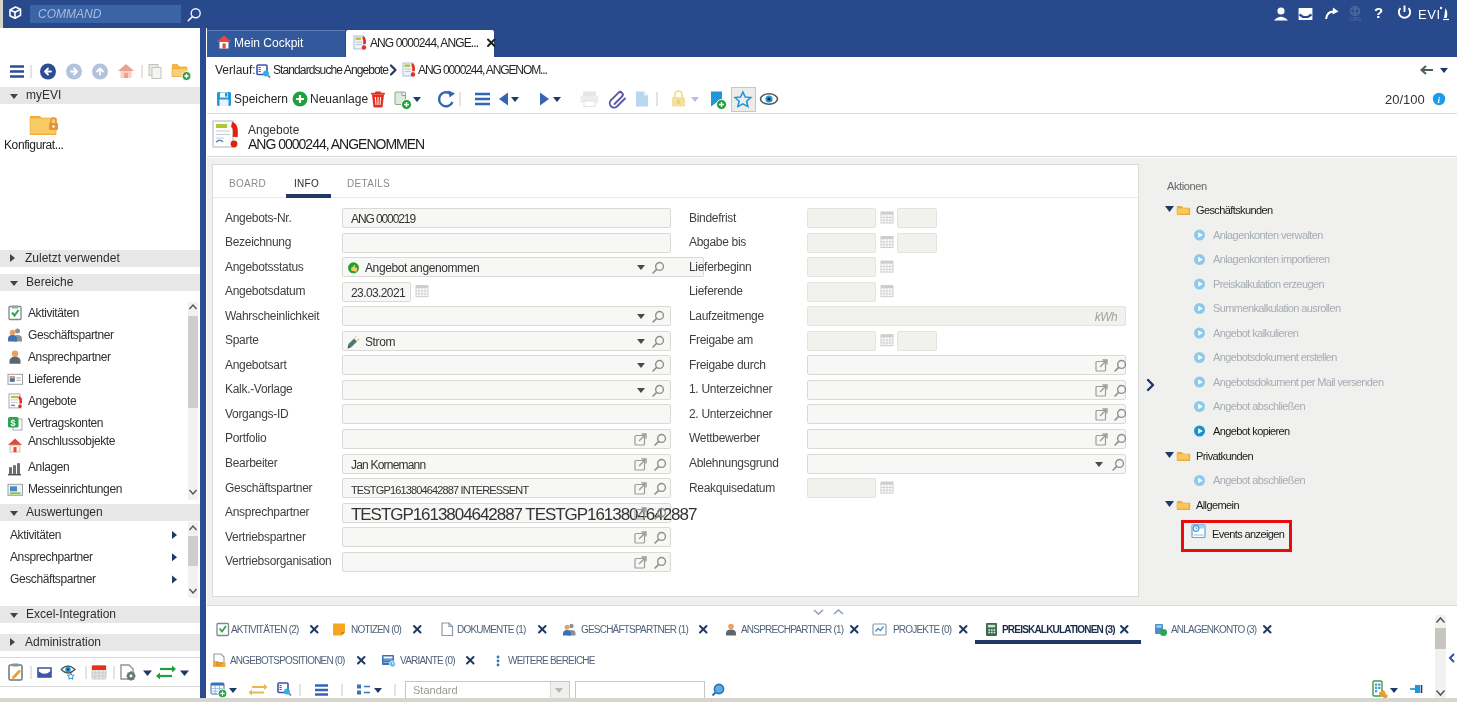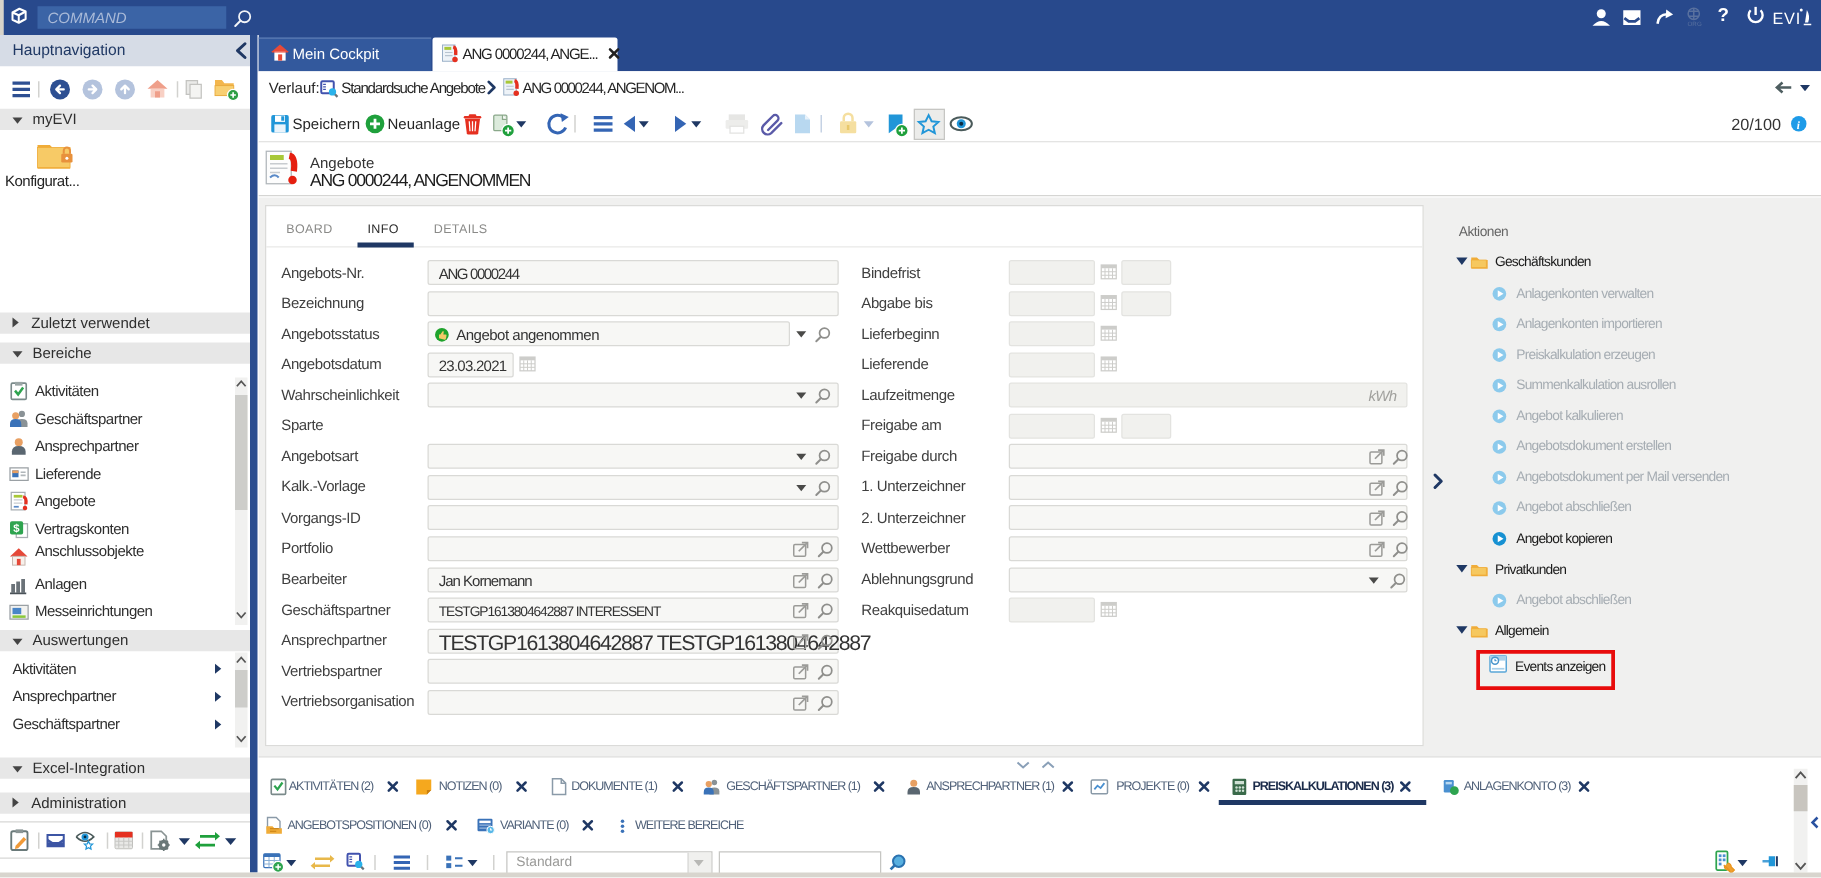--- a/index.html
+++ b/index.html
@@ -82,23 +82,20 @@
       <line x1="1404.5" y1="5.5" x2="1404.5" y2="12"></line>
     </g>
   </svg>
 <div class="abs wtab" style="left:1418px;top:6.5px;font-size:13px;letter-spacing:0.6px;font-weight:normal">EVI</div>
 <svg class="abs" width="1" height="1">
     <circle cx="1441" cy="8" r="1.2" fill="#fff"></circle>
     <path d="M1444 18 l1.5 -10 q3 5 1 10 z" fill="#fff"></path>
     <path d="M1443 19.5 h6" stroke="#fff" stroke-width="1.2"></path>
   </svg>
 <div class="abs sidebar">
-    <div class="abs sbhead">Hauptnavigation<svg class="abs" width="1" height="1">
-        <path d="M196 7 l-6 5.5 6 5.5" fill="none" stroke="#1f3864" stroke-width="2.4" stroke-linecap="round" stroke-linejoin="round"></path>
-      </svg></div>
     <svg class="abs" width="1" height="1">
       <g stroke="#2d4f92" stroke-width="2.6">
         <path d="M10 38.5 h14 M10 43.5 h14 M10 48.5 h14"></path>
       </g>
       <path d="M31 37 v13" stroke="#d2d2cf" stroke-width="1.2"></path>
       <circle cx="48" cy="43.5" r="8" fill="#2d4f92"></circle>
       <path d="M51 43.5 h-5.5 m2.5 -3 l-3 3 3 3" stroke="#fff" stroke-width="1.8" fill="none" stroke-linecap="round" stroke-linejoin="round"></path>
       <circle cx="74" cy="43.5" r="8" fill="#b4c3dd"></circle>
       <path d="M71 43.5 h5.5 m-2.5 -3 l3 3 -3 3" stroke="#fff" stroke-width="1.8" fill="none" stroke-linecap="round" stroke-linejoin="round"></path>
       <circle cx="100" cy="43.5" r="8" fill="#b4c3dd"></circle>
@@ -374,26 +371,26 @@
     <div class="abs" style="left:41px;top:108px;font-size:14px;color:#1c1c1c;letter-spacing:-1px">ANG 0000244, ANGENOMMEN</div>
     <div class="abs grayarea"></div>
     <div class="abs card">
       <div class="abs" style="left:0;top:32px;width:925px;height:1px;background:#e9e9e7"></div>
       <div class="abs" style="left:16px;top:13px;font-size:10px;color:#8a8a88;letter-spacing:0.3px">BOARD</div>
       <div class="abs" style="left:81px;top:13px;font-size:10px;color:#2b2b2b;letter-spacing:0.3px">INFO</div>
       <div class="abs" style="left:134px;top:13px;font-size:10px;color:#8a8a88;letter-spacing:0.3px">DETAILS</div>
       <div class="abs" style="left:73px;top:29px;width:45px;height:3.5px;background:#1f3864"></div>
       <div class="lb" style="left:12px;top:45.5px">Angebots-Nr.</div>
       <div class="fld" style="left:129px;top:43.0px;width:329px">
-        <span class="ftxt" style="left:8px;letter-spacing:-1.1px">ANG 0000244</span>
+        <span class="ftxt" style="left:8px;letter-spacing:-1.1px">ANG 0000219</span>
       </div>
       <div class="lb" style="left:12px;top:70.05px">Bezeichnung</div>
       <div class="fld" style="left:129px;top:67.55px;width:329px"></div>
       <div class="lb" style="left:12px;top:94.6px">Angebotsstatus</div>
-      <div class="fld" style="left:129px;top:92.1px;width:290px">
+      <div class="fld" style="left:129px;top:92.1px;width:362px">
         <svg class="abs" width="1" height="1">
           <circle cx="10.5" cy="9.8" r="5.5" fill="#1fa32c"></circle>
           <path d="M8.2 12.600000000000001 v-3.1 h1.1 l1.5 -2.1 q0.9 -1.1 1.2 0.1 l-0.3 2 h1.8 q0.9 0 0.7 1 l-0.5 2.4 q-0.2 0.8 -0.9 0.8 z" fill="#f4c969"></path>
         </svg>
         <span class="ftxt" style="left:22px;letter-spacing:-0.4px">Angebot angenommen</span>
         <span class="ddtri" style="left:294px;top:7px;border-top-color:#4a4a48"></span>
         <svg class="abs" width="1" height="1">
           <circle cx="316.54" cy="8.46" r="3.9" fill="none" stroke="#8f8f8c" stroke-width="1.4"></circle>
           <line x1="313.654" y1="11.346" x2="310.04" y2="14.96" stroke="#8f8f8c" stroke-width="1.6" stroke-linecap="round"></line>
         </svg>
@@ -413,20 +410,34 @@
       </svg>
       <div class="lb" style="left:12px;top:143.7px">Wahrscheinlichkeit</div>
       <div class="fld" style="left:129px;top:141.2px;width:329px">
         <span class="ddtri" style="left:294px;top:7px;border-top-color:#4a4a48"></span>
         <svg class="abs" width="1" height="1">
           <circle cx="316.54" cy="8.46" r="3.9" fill="none" stroke="#8f8f8c" stroke-width="1.4"></circle>
           <line x1="313.654" y1="11.346" x2="310.04" y2="14.96" stroke="#8f8f8c" stroke-width="1.6" stroke-linecap="round"></line>
         </svg>
       </div>
       <div class="lb" style="left:12px;top:168.25px">Sparte</div>
+      <div class="fld" style="left:129px;top:165.75px;width:329px">
+        <svg class="abs" width="1" height="1">
+          <path d="M5.5 12.0 l5.5 -5.5 3 3 -5.5 5.5 z" fill="#4a7a68"></path>
+          <path d="M5.5 12.0 l3 3 -4 1.8 z" fill="#3a6354"></path>
+          <path d="M11.5 5.7 l1.2 -1.8 1 1 z" fill="#f0c030"></path>
+          <path d="M13.8 7.8 l1.9 -1.2 0.8 1.2 -1.8 0.9 z" fill="#f0c030"></path>
+        </svg>
+        <span class="ftxt" style="left:22px;letter-spacing:-0.4px">Strom</span>
+        <span class="ddtri" style="left:294px;top:7px;border-top-color:#4a4a48"></span>
+        <svg class="abs" width="1" height="1">
+          <circle cx="316.54" cy="8.46" r="3.9" fill="none" stroke="#8f8f8c" stroke-width="1.4"></circle>
+          <line x1="313.654" y1="11.346" x2="310.04" y2="14.96" stroke="#8f8f8c" stroke-width="1.6" stroke-linecap="round"></line>
+        </svg>
+      </div>
       <div class="lb" style="left:12px;top:192.8px">Angebotsart</div>
       <div class="fld" style="left:129px;top:190.3px;width:329px">
         <span class="ddtri" style="left:294px;top:7px;border-top-color:#4a4a48"></span>
         <svg class="abs" width="1" height="1">
           <circle cx="316.54" cy="8.46" r="3.9" fill="none" stroke="#8f8f8c" stroke-width="1.4"></circle>
           <line x1="313.654" y1="11.346" x2="310.04" y2="14.96" stroke="#8f8f8c" stroke-width="1.6" stroke-linecap="round"></line>
         </svg>
       </div>
       <div class="lb" style="left:12px;top:217.35px">Kalk.-Vorlage</div>
       <div class="fld" style="left:129px;top:214.85px;width:329px">

